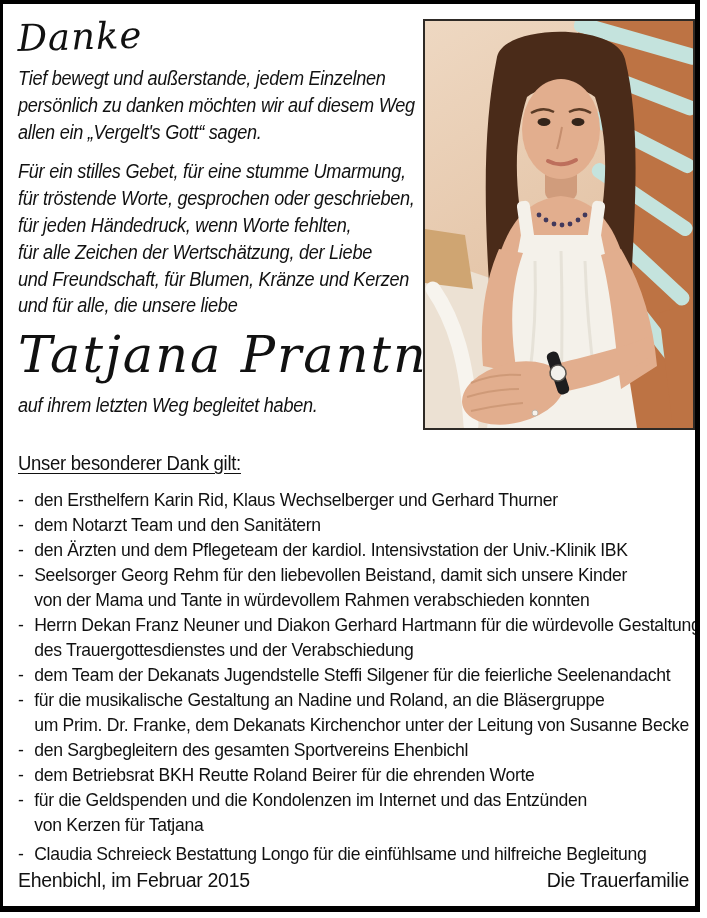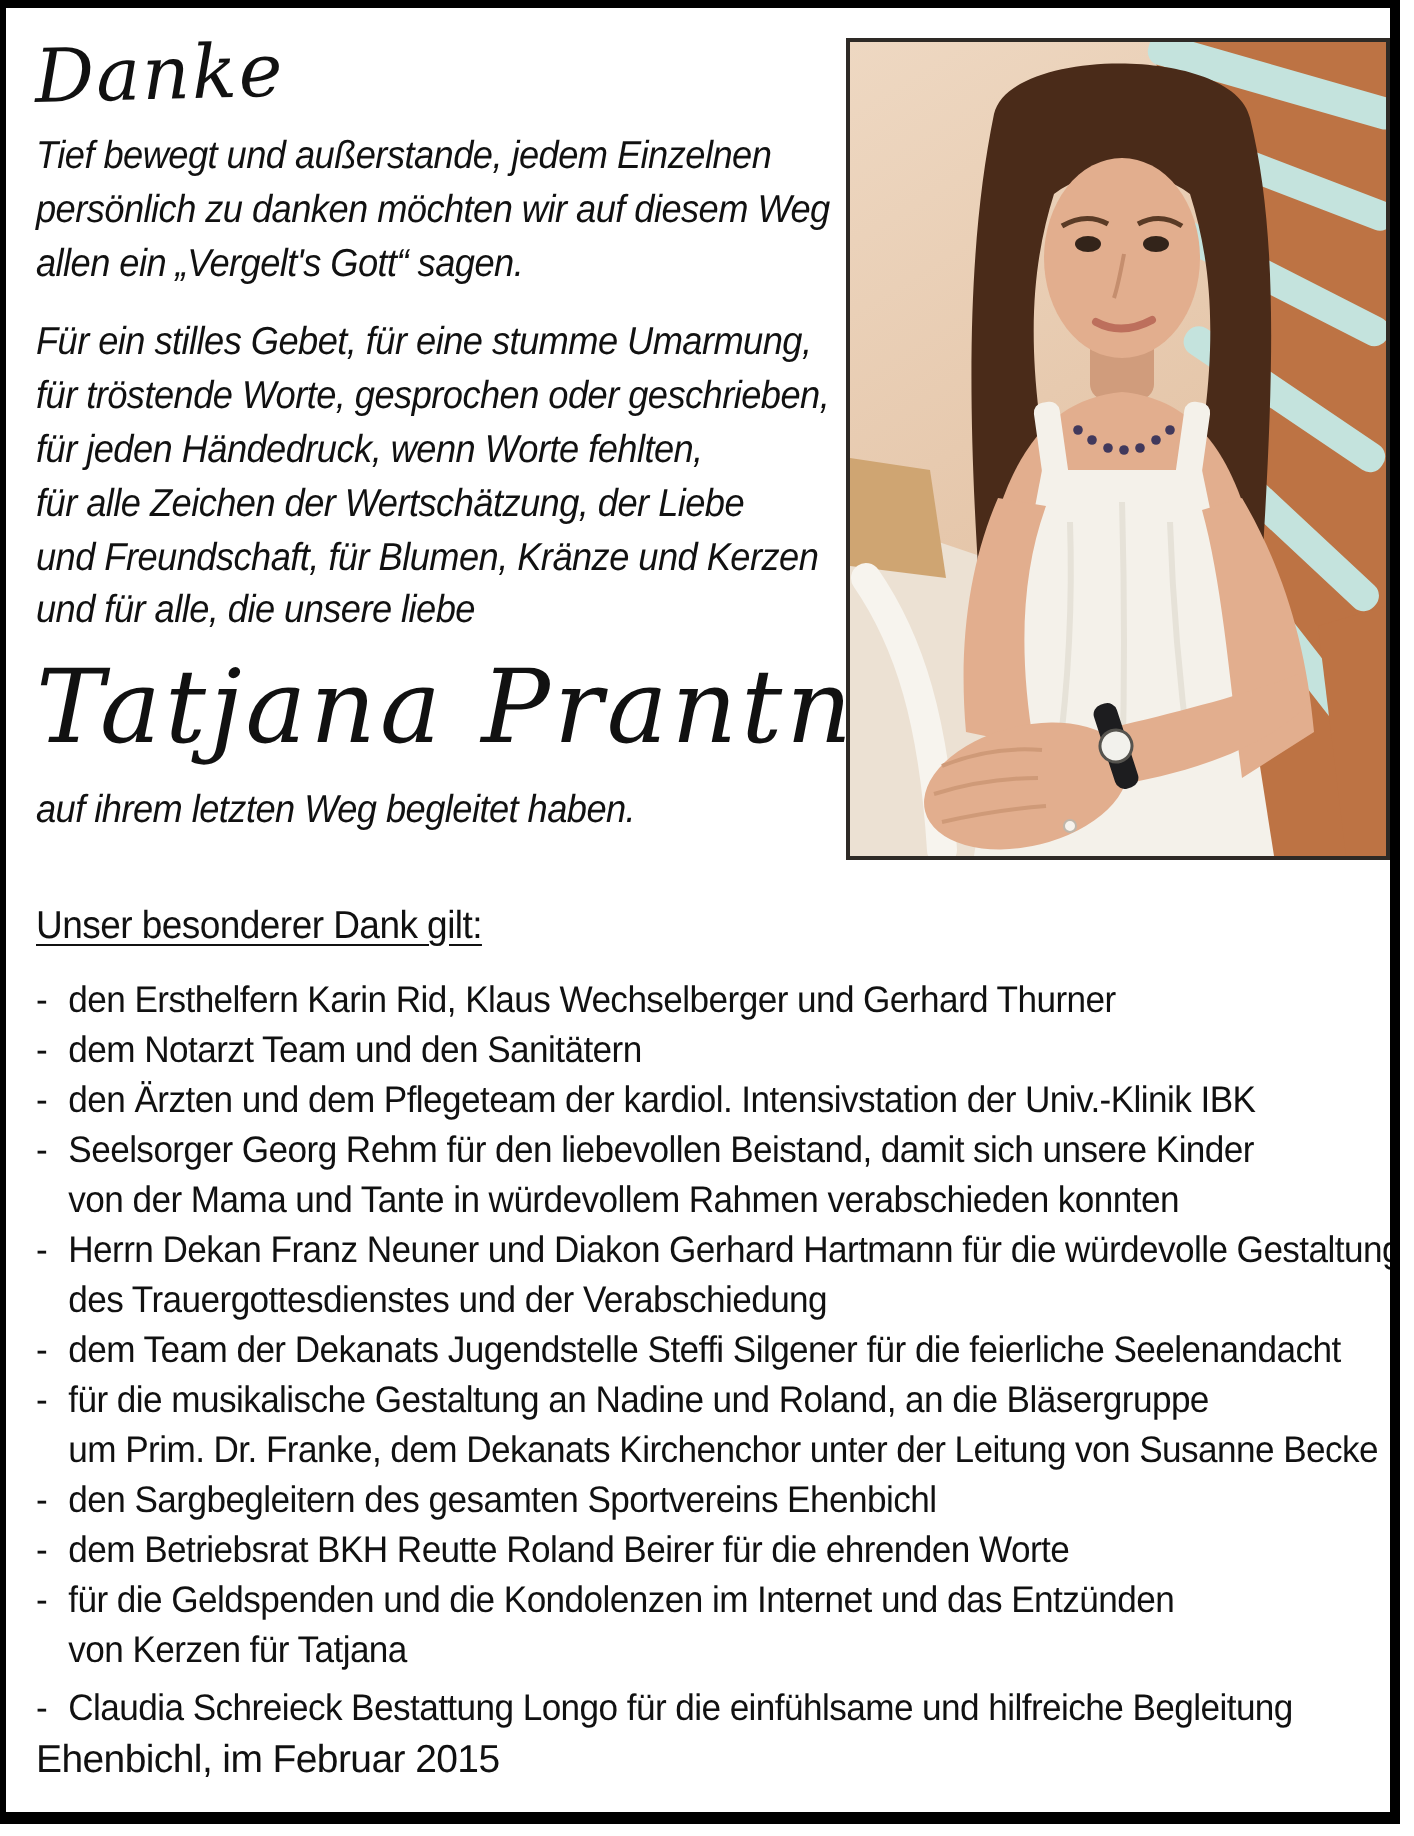--- a/index.html
+++ b/index.html
@@ -264,15 +264,16 @@
         <rect x="127" y="330" width="12" height="44" rx="5" fill="#1d1d1f"></rect>
         <circle cx="133" cy="352" r="8" stroke="#55534e" stroke-width="1.5" fill="#f2f1ec"></circle>
       </g>
 
       <polygon points="234,292 268,282 268,407 248,407" fill="#bd7344"></polygon>
     </svg>
   </div>
 
   <div class="footer cond">
     <span>Ehenbichl, im Februar 2015</span>
+    <span>Die Trauerfamilie</span>
   </div>
 
 </div>
 
 </body></html>

